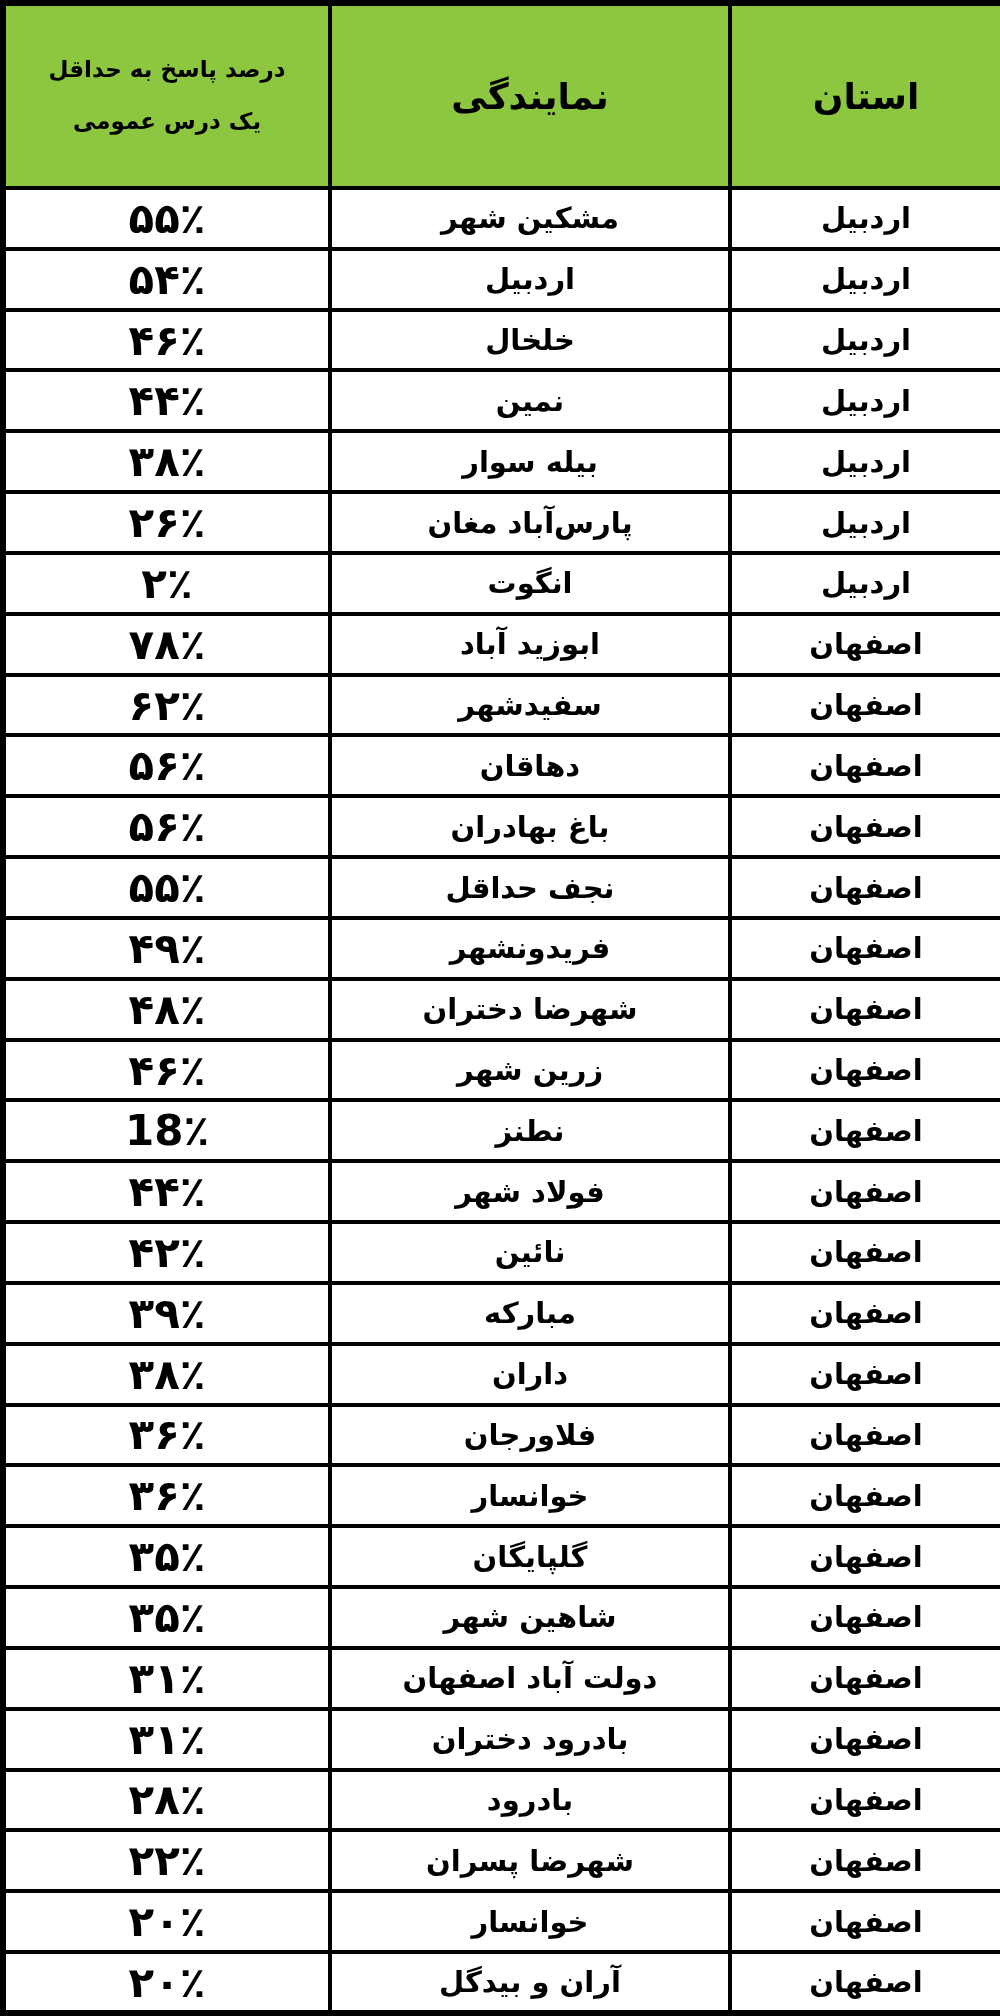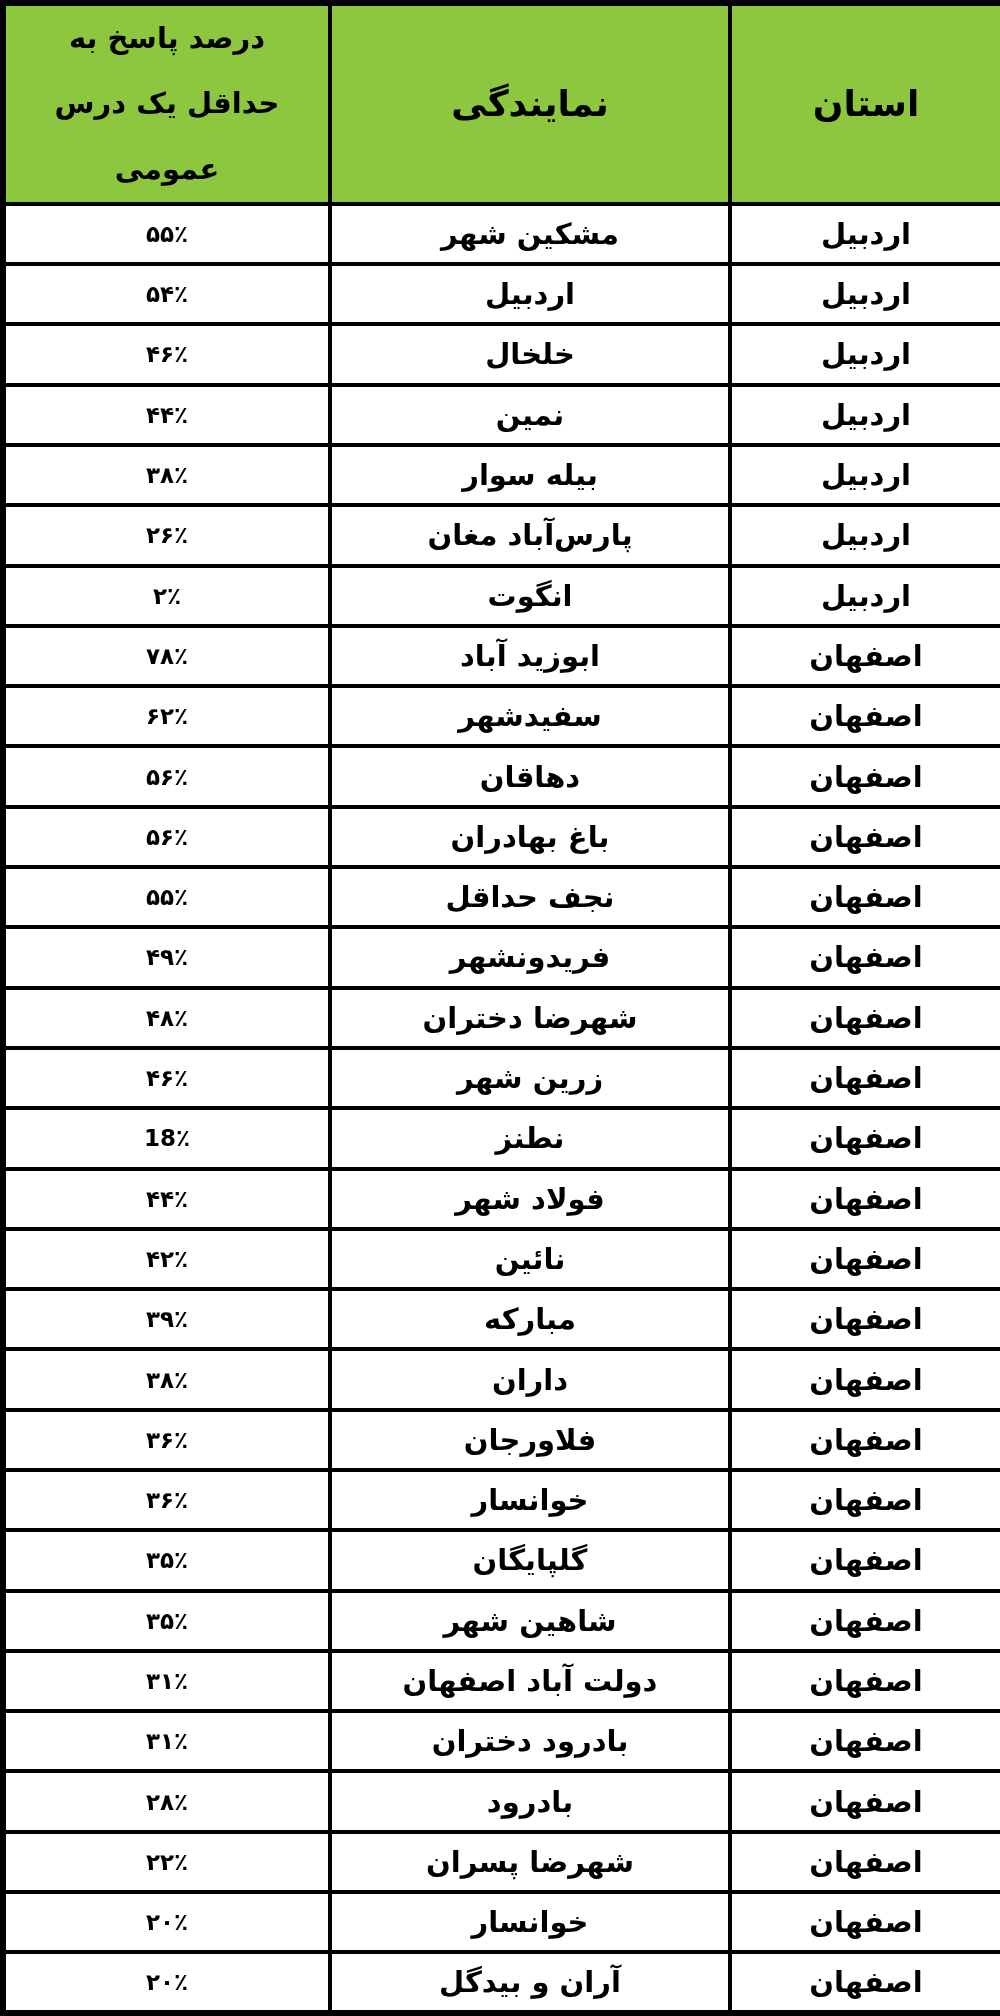--- a/index.html
+++ b/index.html
@@ -36,33 +36,33 @@
     padding: 0;
     overflow: hidden;
   }
   thead th {
     background: #8DC63F;
     height: 180px;
     font-size: 36px;
     border-bottom: 6px solid #000000;
   }
   thead th.percent-header {
-    font-size: 29px;
+    font-size: 23px;
     line-height: 2.25;
     padding: 0 28px;
   }
   tbody tr {
     height: 60px;
     background: #ffffff;
   }
   tbody td {
     font-size: 29px;
   }
   tbody td.percent-cell {
-    font-size: 23px;
+    font-size: 42px;
     letter-spacing: 1px;
   }
   col.col-province { width: 273px; }
   col.col-branch   { width: 400px; }
   col.col-percent  { width: 327px; }
 </style>
 </head>
 <body>
 
 <div class="page">

